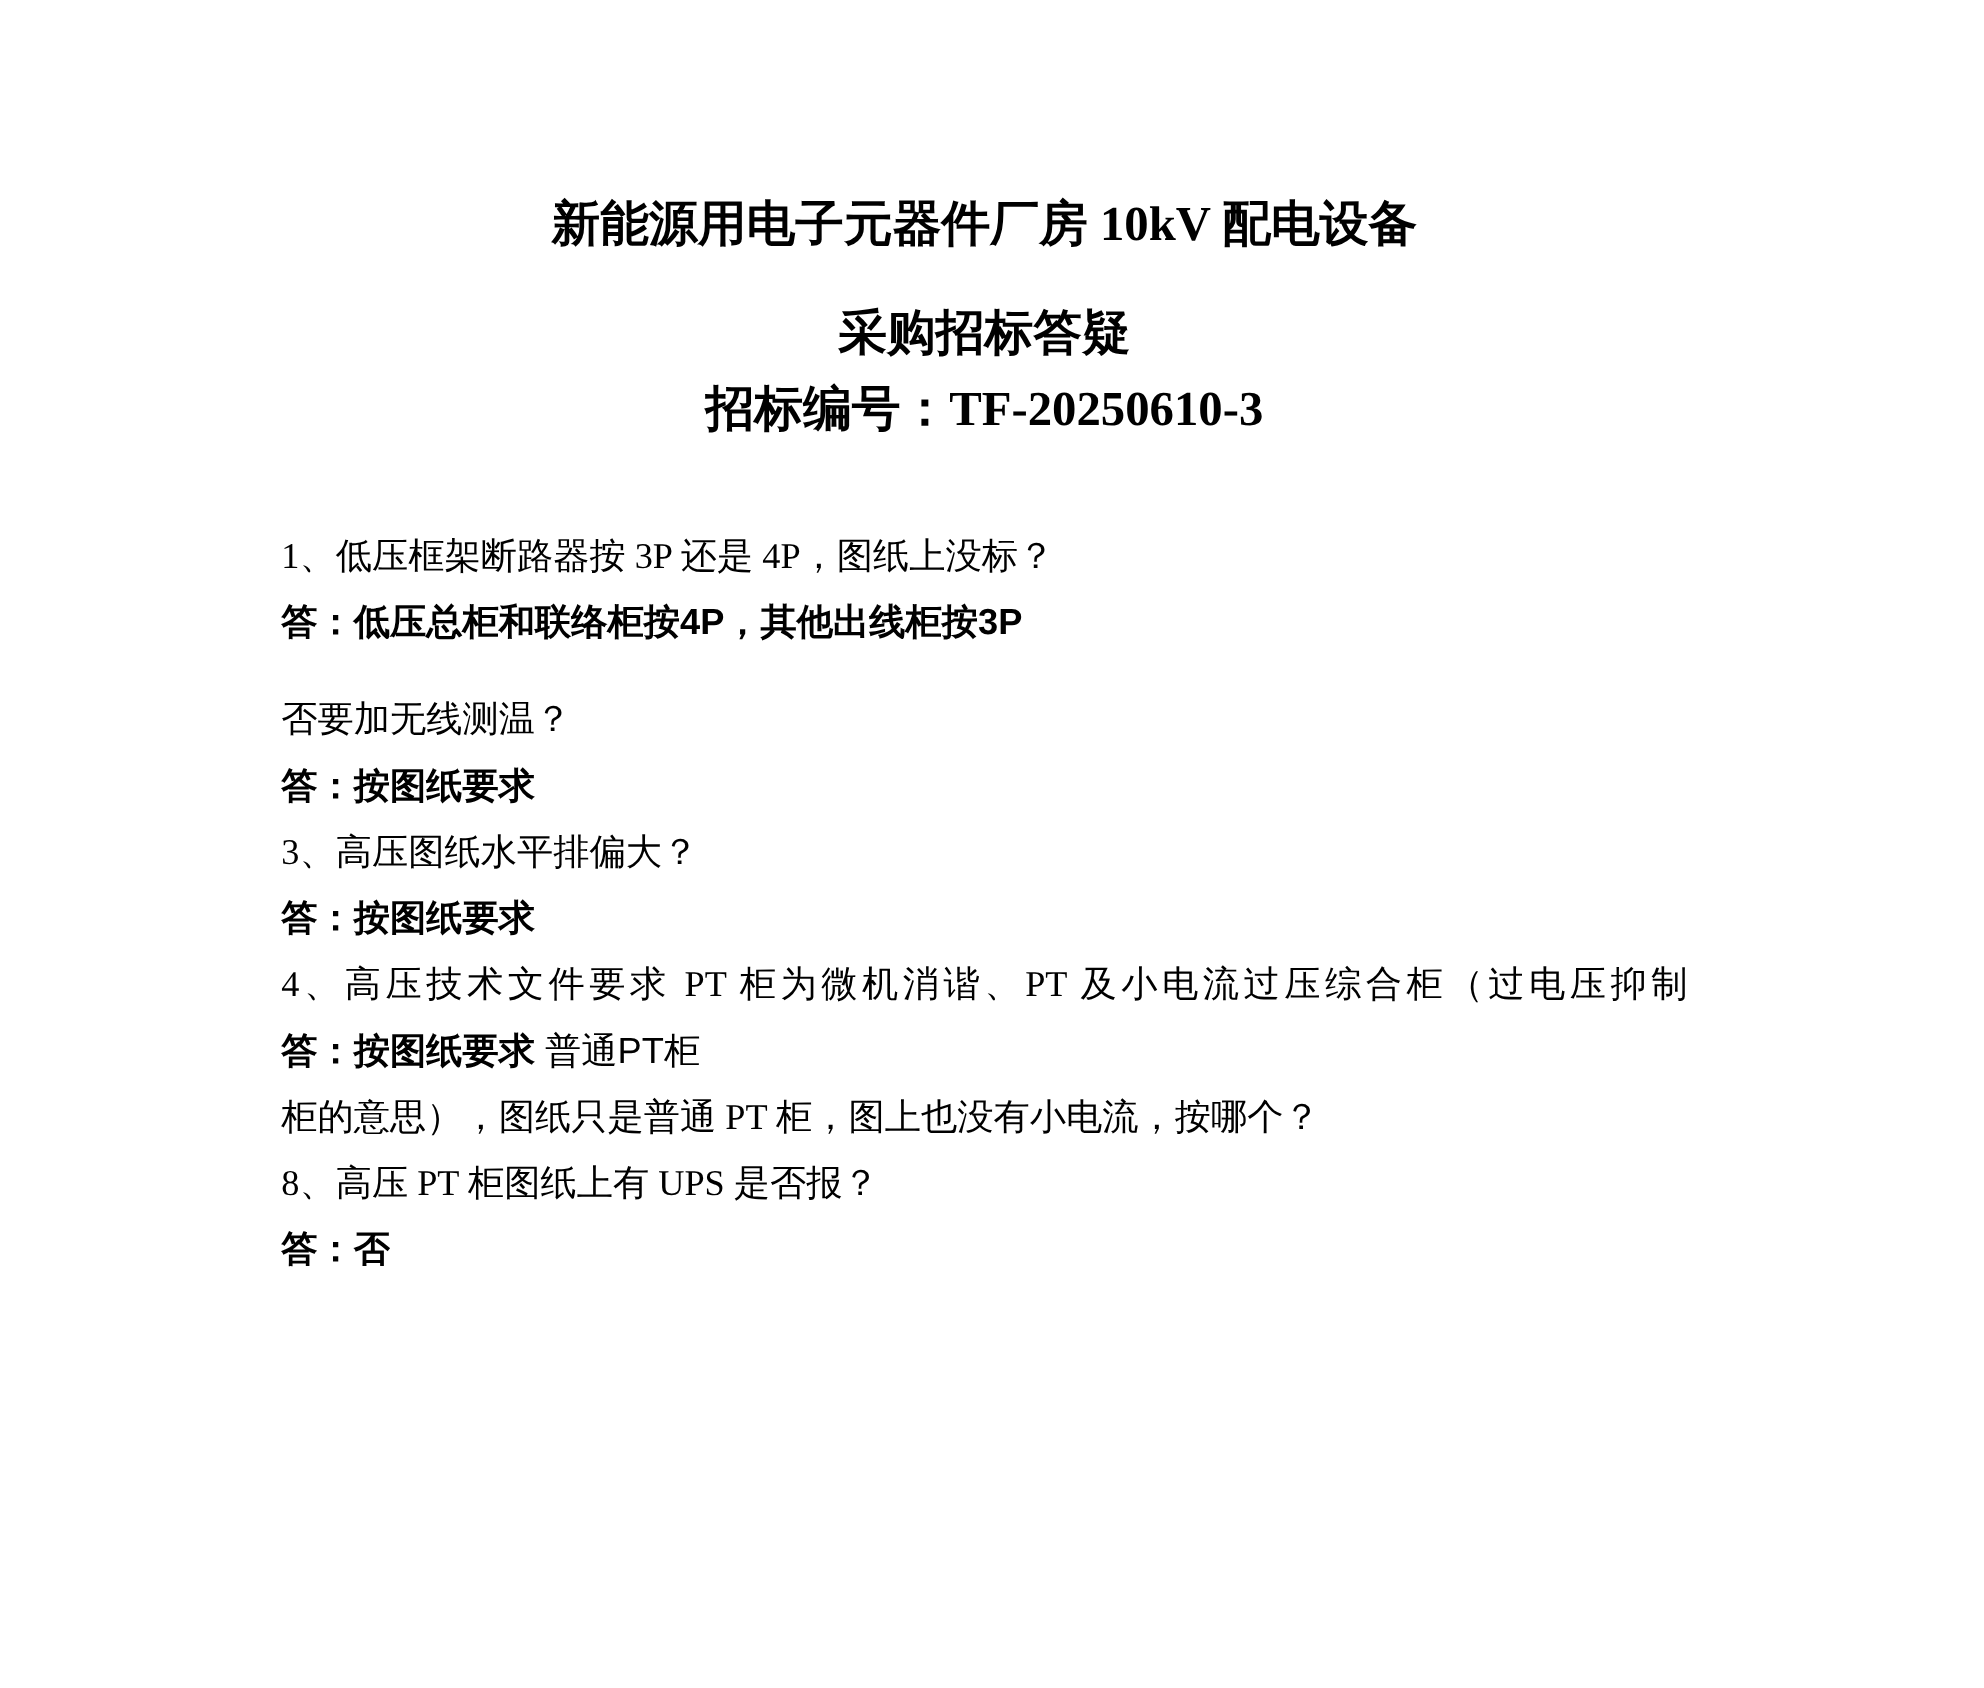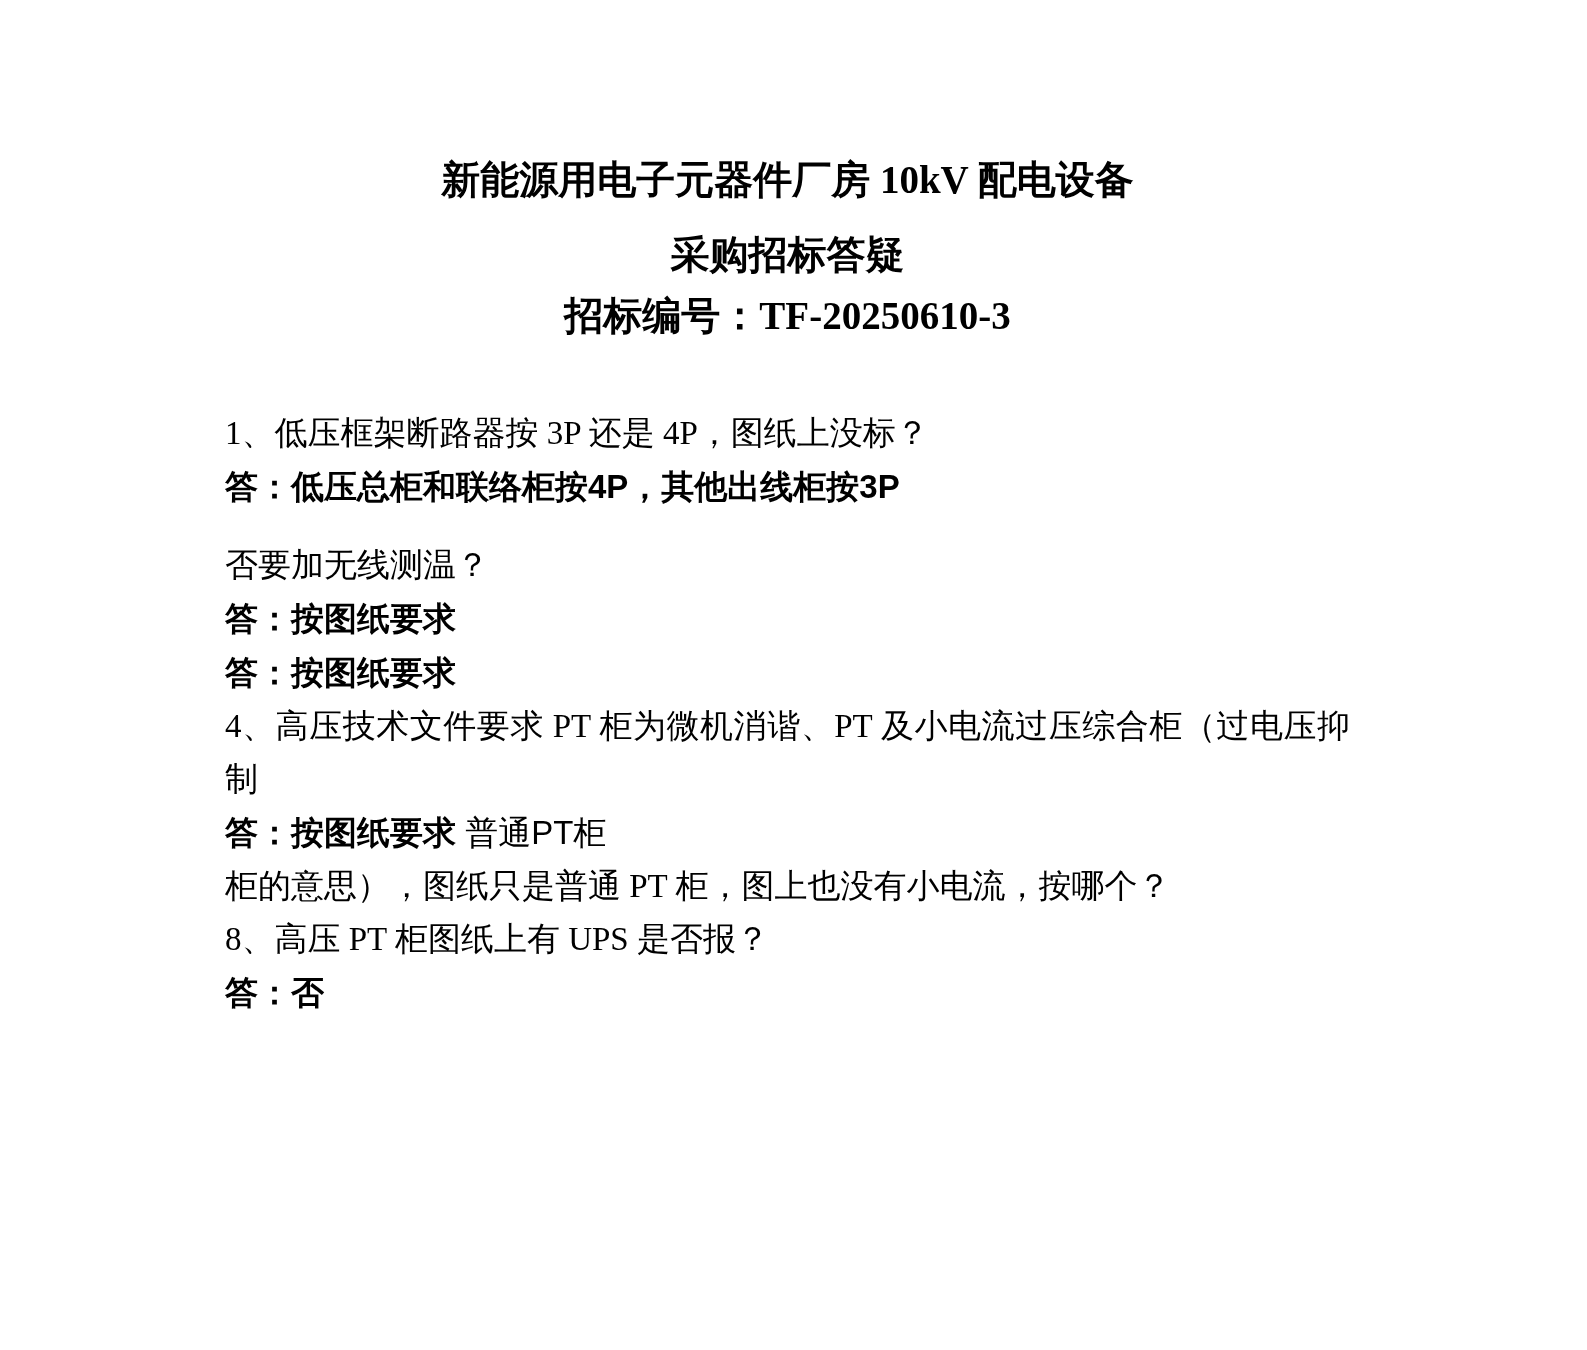--- a/index.html
+++ b/index.html
@@ -19,25 +19,25 @@
     font-family: "Liberation Serif", serif;
   }
   .title {
     text-align: center;
     font-family: "Liberation Serif", serif;
     font-weight: 700;
     font-size: 39px;
     line-height: 43px;
     white-space: nowrap;
   }
-  .title-line2 { margin-top: 32px; }
+  .title-line2 { margin-top: 44px; }
   .title-line3 { margin-top: 18px; }
   .qa-body {
     margin-top: 70px;
-    font-size: 33px;
+    font-size: 29px;
   }
   .qa-line {
     line-height: 53px;
     min-height: 53px;
   }
   .qa-line.justify {
     text-align: justify;
     text-align-last: justify;
   }
   .qa-spacer {
@@ -67,20 +67,21 @@
   <div class="title title-line1">新能源用电子元器件厂房 10kV 配电设备</div>
   <div class="title title-line2">采购招标答疑</div>
   <div class="title title-line3">招标编号：TF-20250610-3</div>
 
   <div class="qa-body" id="qa-body">
       <div class="qa-line"><span class="seg-question">1、低压框架断路器按 3P 还是 4P，图纸上没标？</span></div>
       <div class="qa-line"><span class="seg-answer-bold">答：低压总柜和联络柜按4P，其他出线柜按3P</span></div>
       <div class="qa-spacer"></div>
       <div class="qa-line"><span class="seg-question">否要加无线测温？</span></div>
       <div class="qa-line"><span class="seg-answer-bold">答：按图纸要求</span></div>
+      <div class="qa-line"><span class="seg-question">3、高压图纸水平排偏大？</span></div>
       <div class="qa-line"><span class="seg-answer-bold">答：按图纸要求</span></div>
       <div class="qa-line justify"><span class="seg-question">4、高压技术文件要求 PT 柜为微机消谐、PT 及小电流过压综合柜（过电压抑制</span></div>
       <div class="qa-line"><span class="seg-answer-bold">答：按图纸要求</span><span class="seg-answer-regular"> 普通PT柜</span></div>
       <div class="qa-line"><span class="seg-question">柜的意思），图纸只是普通 PT 柜，图上也没有小电流，按哪个？</span></div>
       <div class="qa-line"><span class="seg-question">8、高压 PT 柜图纸上有 UPS 是否报？</span></div>
       <div class="qa-line"><span class="seg-answer-bold">答：否</span></div>
     </div>
 </div>
 
 </body></html>

